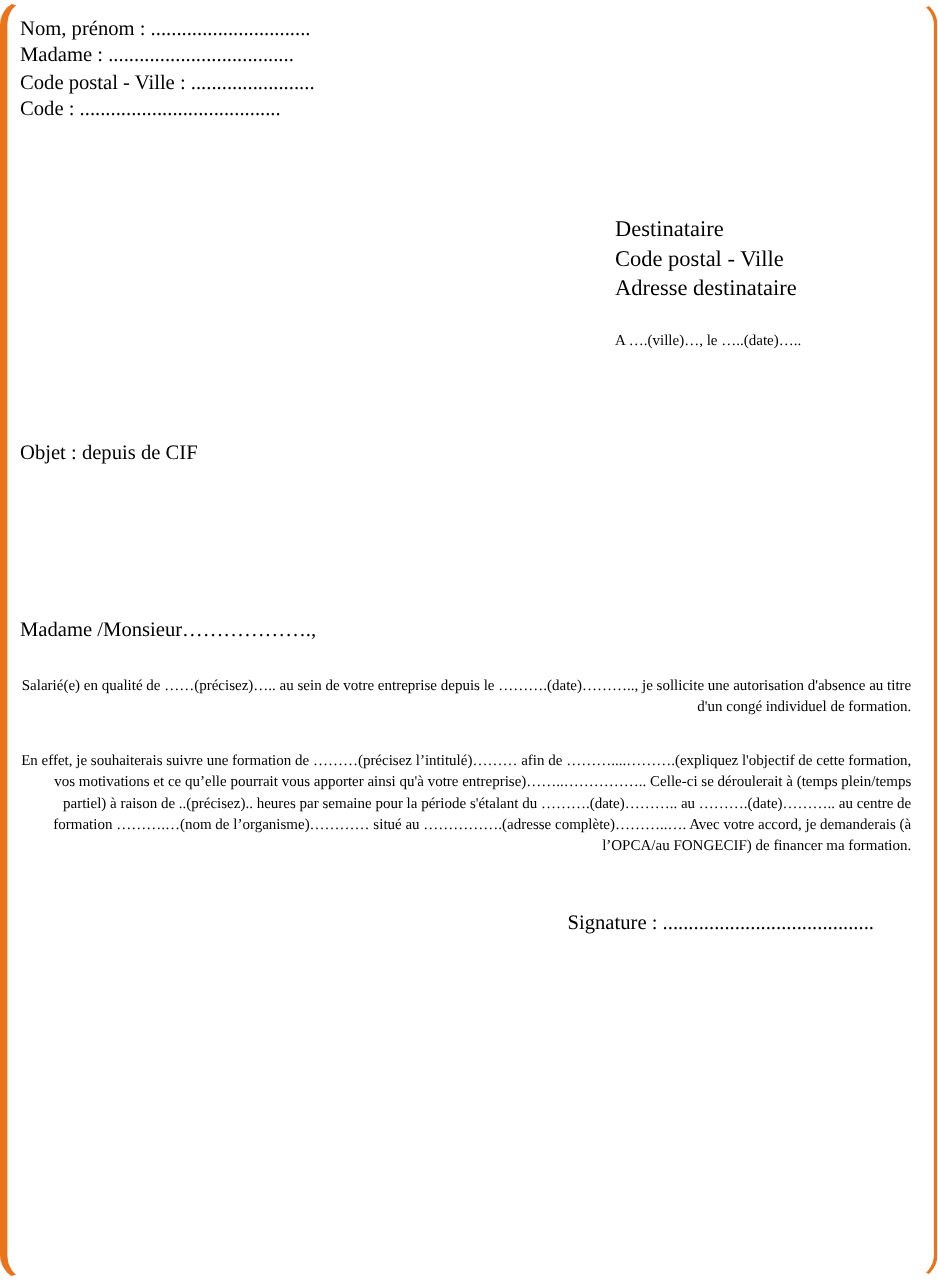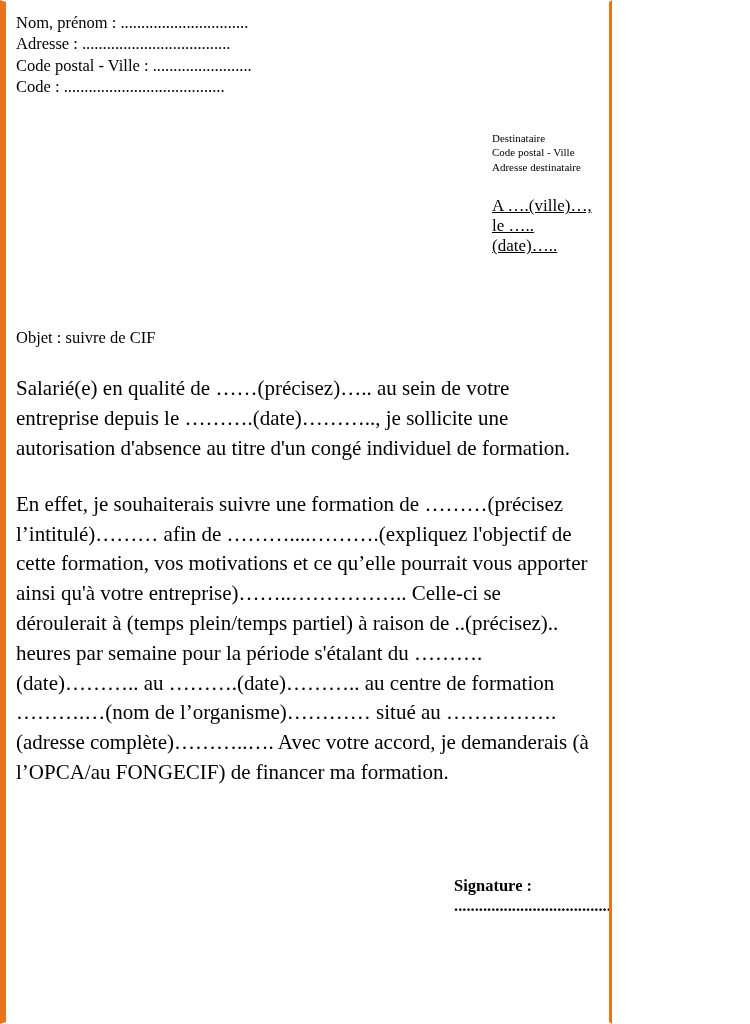--- a/index.html
+++ b/index.html
@@ -9,28 +9,29 @@
   }
   body {
     width: 750px;
     height: 1024px;
     font-family: "Liberation Serif", serif;
     color: #000000;
   }
   .page {
     position: relative;
     box-sizing: border-box;
-    width: 612px;
+    width: 750px;
     height: 1024px;
     background: #ffffff;
     border-left: 6px solid #e8741c;
     border-right: 3px solid #e8741c;
     border-top: 2px solid #ffffff;
     border-bottom: 2px solid #ffffff;
     overflow: hidden;
+    border-radius: 20px;
   }
   .sheet {
     position: absolute;
     left: 0;
     top: 0;
     right: 0;
     bottom: 0;
     background: #ffffff;
     padding: 8px 14px 10px 8px;
     box-sizing: border-box;
@@ -38,83 +39,82 @@
   .sender {
     margin-top: 2px;
     margin-left: 2px;
     font-size: 16.5px;
     line-height: 1.30;
   }
   .sender div {
     white-space: nowrap;
   }
   .recipient-block {
-    margin-top: 33px;
+    margin-top: 74px;
     margin-left: 478px;
-    font-size: 11px;
+    font-size: 18px;
     line-height: 1.32;
   }
   .date-line {
     margin-top: 22px;
     margin-left: 478px;
-    font-size: 17px;
-    text-decoration: underline;
+    font-size: 12px;
   }
   .subject {
     margin-top: 72px;
     margin-left: 2px;
     font-size: 16.5px;
   }
   .subject .u {
   }
   .salutation {
     margin-top: 122px;
     margin-left: 2px;
     font-size: 16.5px;
   }
   .para {
     margin-top: 26px;
     margin-left: 2px;
     margin-right: 4px;
-    font-size: 21px;
+    font-size: 12px;
     line-height: 1.42;
-    text-align: left;
+    text-align: right;
   }
   .para.tight {
   }
   .signature {
-    margin-top: 88px;
+    margin-top: 43px;
     margin-left: 440px;
     font-size: 16.5px;
-    font-weight: bold;
   }
 </style>
 </head>
 <body>
 
 <div class="page">
   <div class="sheet">
 
     <div class="sender">
       <div>Nom, prénom : ...............................</div>
-      <div>Adresse : ....................................</div>
+      <div>Madame : ....................................</div>
       <div>Code postal - Ville : ........................</div>
       <div>Code : .......................................</div>
     </div>
 
     <div class="recipient-block">
       <div>Destinataire</div>
       <div>Code postal - Ville</div>
       <div>Adresse destinataire</div>
     </div>
 
     <div class="date-line">A ….(ville)…, le …..(date)…..</div>
 
-    <div class="subject"><span class="u">Objet</span><span> : suivre de CIF</span></div>
+    <div class="subject"><span class="u">Objet</span><span> : depuis de CIF</span></div>
 
+    <div class="salutation">Madame /Monsieur……………….,</div>
 
     <div class="para">Salarié(e) en qualité de ……(précisez)….. au sein de votre entreprise depuis le ……….(date)……….., je sollicite une autorisation d'absence au titre d'un congé individuel de formation.</div>
     <div class="para tight">En effet, je souhaiterais suivre une formation de ………(précisez l’intitulé)……… afin de ………....……….(expliquez l'objectif de cette formation, vos motivations et ce qu’elle pourrait vous apporter ainsi qu'à votre entreprise)……..…………….. Celle-ci se déroulerait à (temps plein/temps partiel) à raison de ..(précisez).. heures par semaine pour la période s'étalant du ……….(date)……….. au ……….(date)……….. au centre de formation ……….…(nom de l’organisme)………… situé au …………….(adresse complète)………..…. Avec votre accord, je demanderais (à l’OPCA/au FONGECIF) de financer ma formation.</div>
 
     <div class="signature">Signature : .........................................</div>
 
   </div>
 </div>
 
 </body></html>

